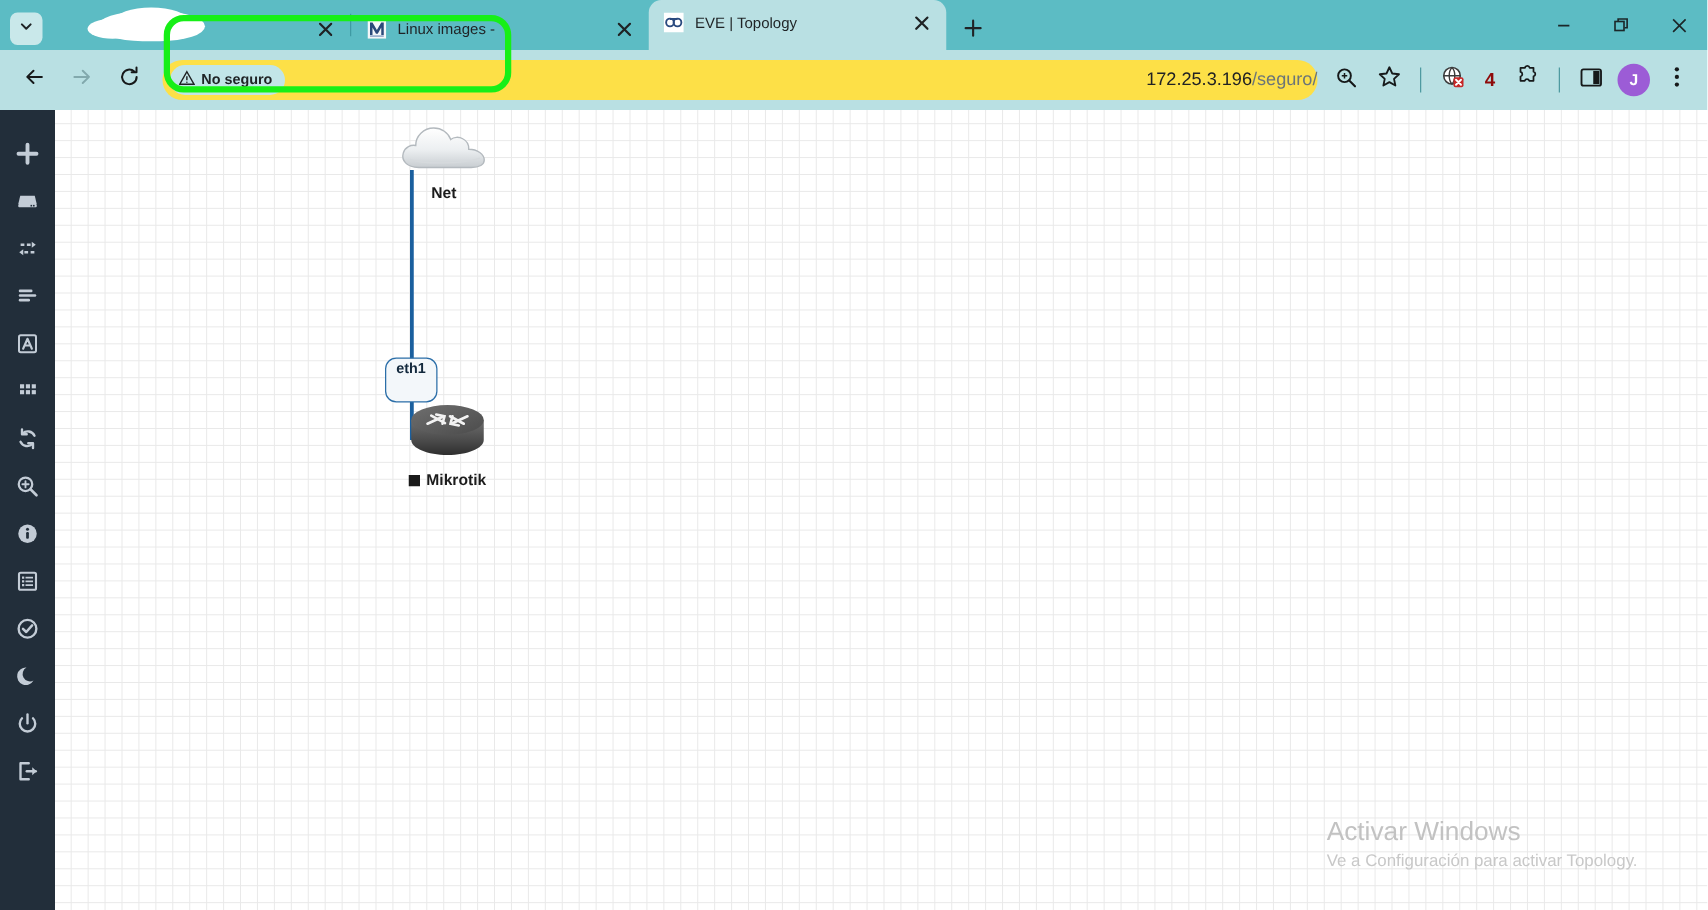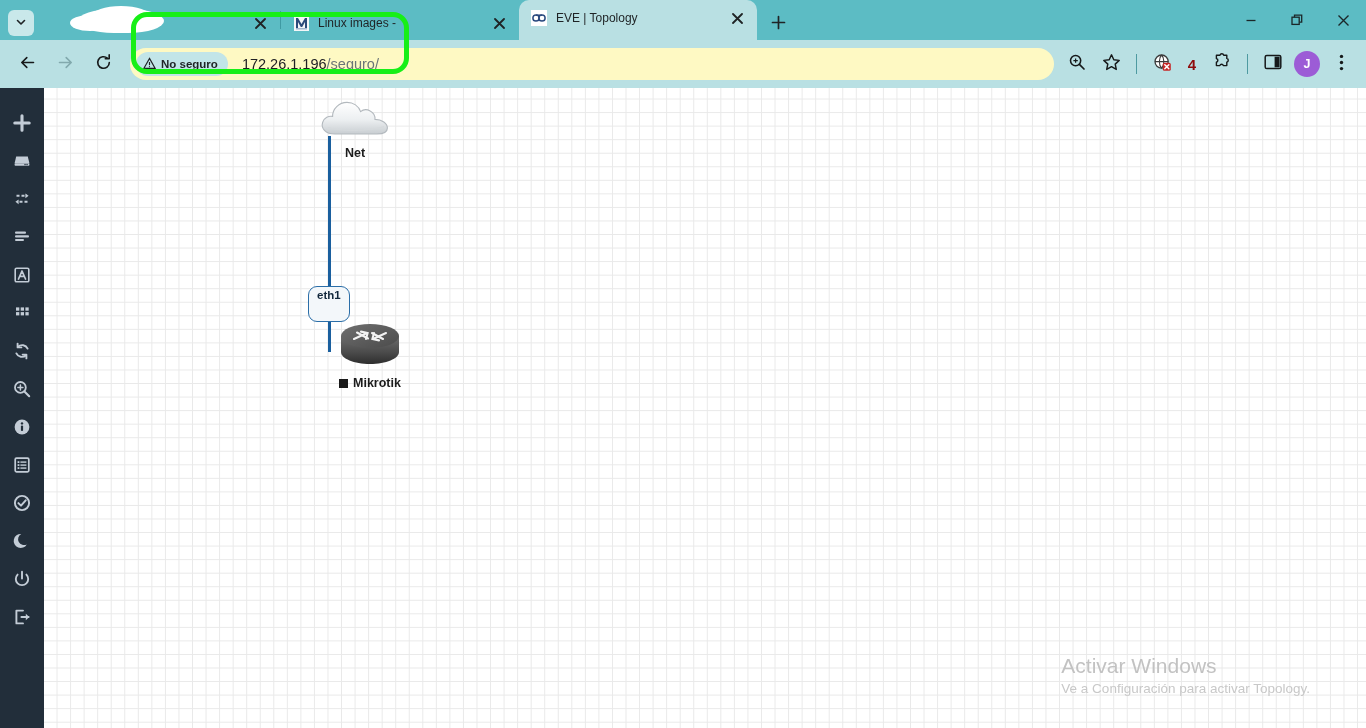--- a/index.html
+++ b/index.html
@@ -110,27 +110,28 @@
     position: relative;
   }
   .navbtn {
     width: 32px; height: 32px; margin: 0 3px;
     display: flex; align-items: center; justify-content: center;
     border-radius: 50%; flex: 0 0 32px;
   }
   .omnibox {
     flex: 1 1 auto;
     height: 32px;
-    background: #fef9c3;
+    background: #fde047;
     border-radius: 16px;
     display: flex;
     align-items: center;
     margin: 0 6px 0 8px;
     padding-left: 6px;
     min-width: 0;
+    justify-content: space-between;
   }
   .secbadge {
     display: flex; align-items: center;
     height: 24px; padding: 0 10px 0 7px;
     background: #c2e5e8; border-radius: 12px;
     font-size: 11.5px; color: #1f2325; font-weight: bold;
     flex: 0 0 auto;
   }
   .secbadge .lbl { margin-left: 5px; }
   .url {
@@ -206,21 +207,21 @@
   
   .node { position: absolute; text-align: center; }
   .node-label {
     font-size: 12.5px; font-weight: bold; color: #1c1c1c;
     margin-top: 2px; white-space: nowrap;
     display: flex; align-items: center; justify-content: center; gap: 5px;
   }
   .status-sq { width: 9px; height: 9px; background: #1a1a1a; display:inline-block; }
 
   .node-cloud { left: 251px; top: 8px; width: 120px; }
-  .node-router { left: 256px; top: 234px; width: 140px; }
+  .node-router { left: 244px; top: 234px; width: 140px; }
 
   .link-line {
     position: absolute;
     left: 284px; top: 48px;
     width: 3px; height: 216px;
     background: #1a5f9e;
   }
 
   .iface-badge {
     position: absolute;
@@ -359,21 +360,21 @@
       <div class="secbadge">
         <span>
           <svg width="13" height="13" viewBox="0 0 13 13">
               <path d="M6.5 1.4 L12.2 11.4 L0.8 11.4 Z" fill="none" stroke="#1f2325" stroke-width="1.15"></path>
               <path d="M6.5 5 L6.5 8.2" stroke="#1f2325" stroke-width="1.15"></path>
               <circle cx="6.5" cy="9.7" r="0.6" fill="#1f2325"></circle>
             </svg>
         </span>
         <span class="lbl">No seguro</span>
       </div>
-      <div class="url"><span>172.26.1.196</span><span class="dim">/seguro/</span></div>
+      <div class="url"><span>172.25.3.196</span><span class="dim">/seguro/</span></div>
     </div>
 
     <div class="tb-icon">
       <span>
         <svg width="18" height="18" viewBox="0 0 18 18">
             <circle cx="7.6" cy="7.6" r="5.1" fill="none" stroke="#16191a" stroke-width="1.55"></circle>
             <path d="M11.4 11.4 L16 16" stroke="#16191a" stroke-width="1.7" stroke-linecap="round"></path>
             <path d="M5.4 7.6 L9.8 7.6 M7.6 5.4 L7.6 9.8" stroke="#16191a" stroke-width="1.2"></path>
           </svg>
       </span>

